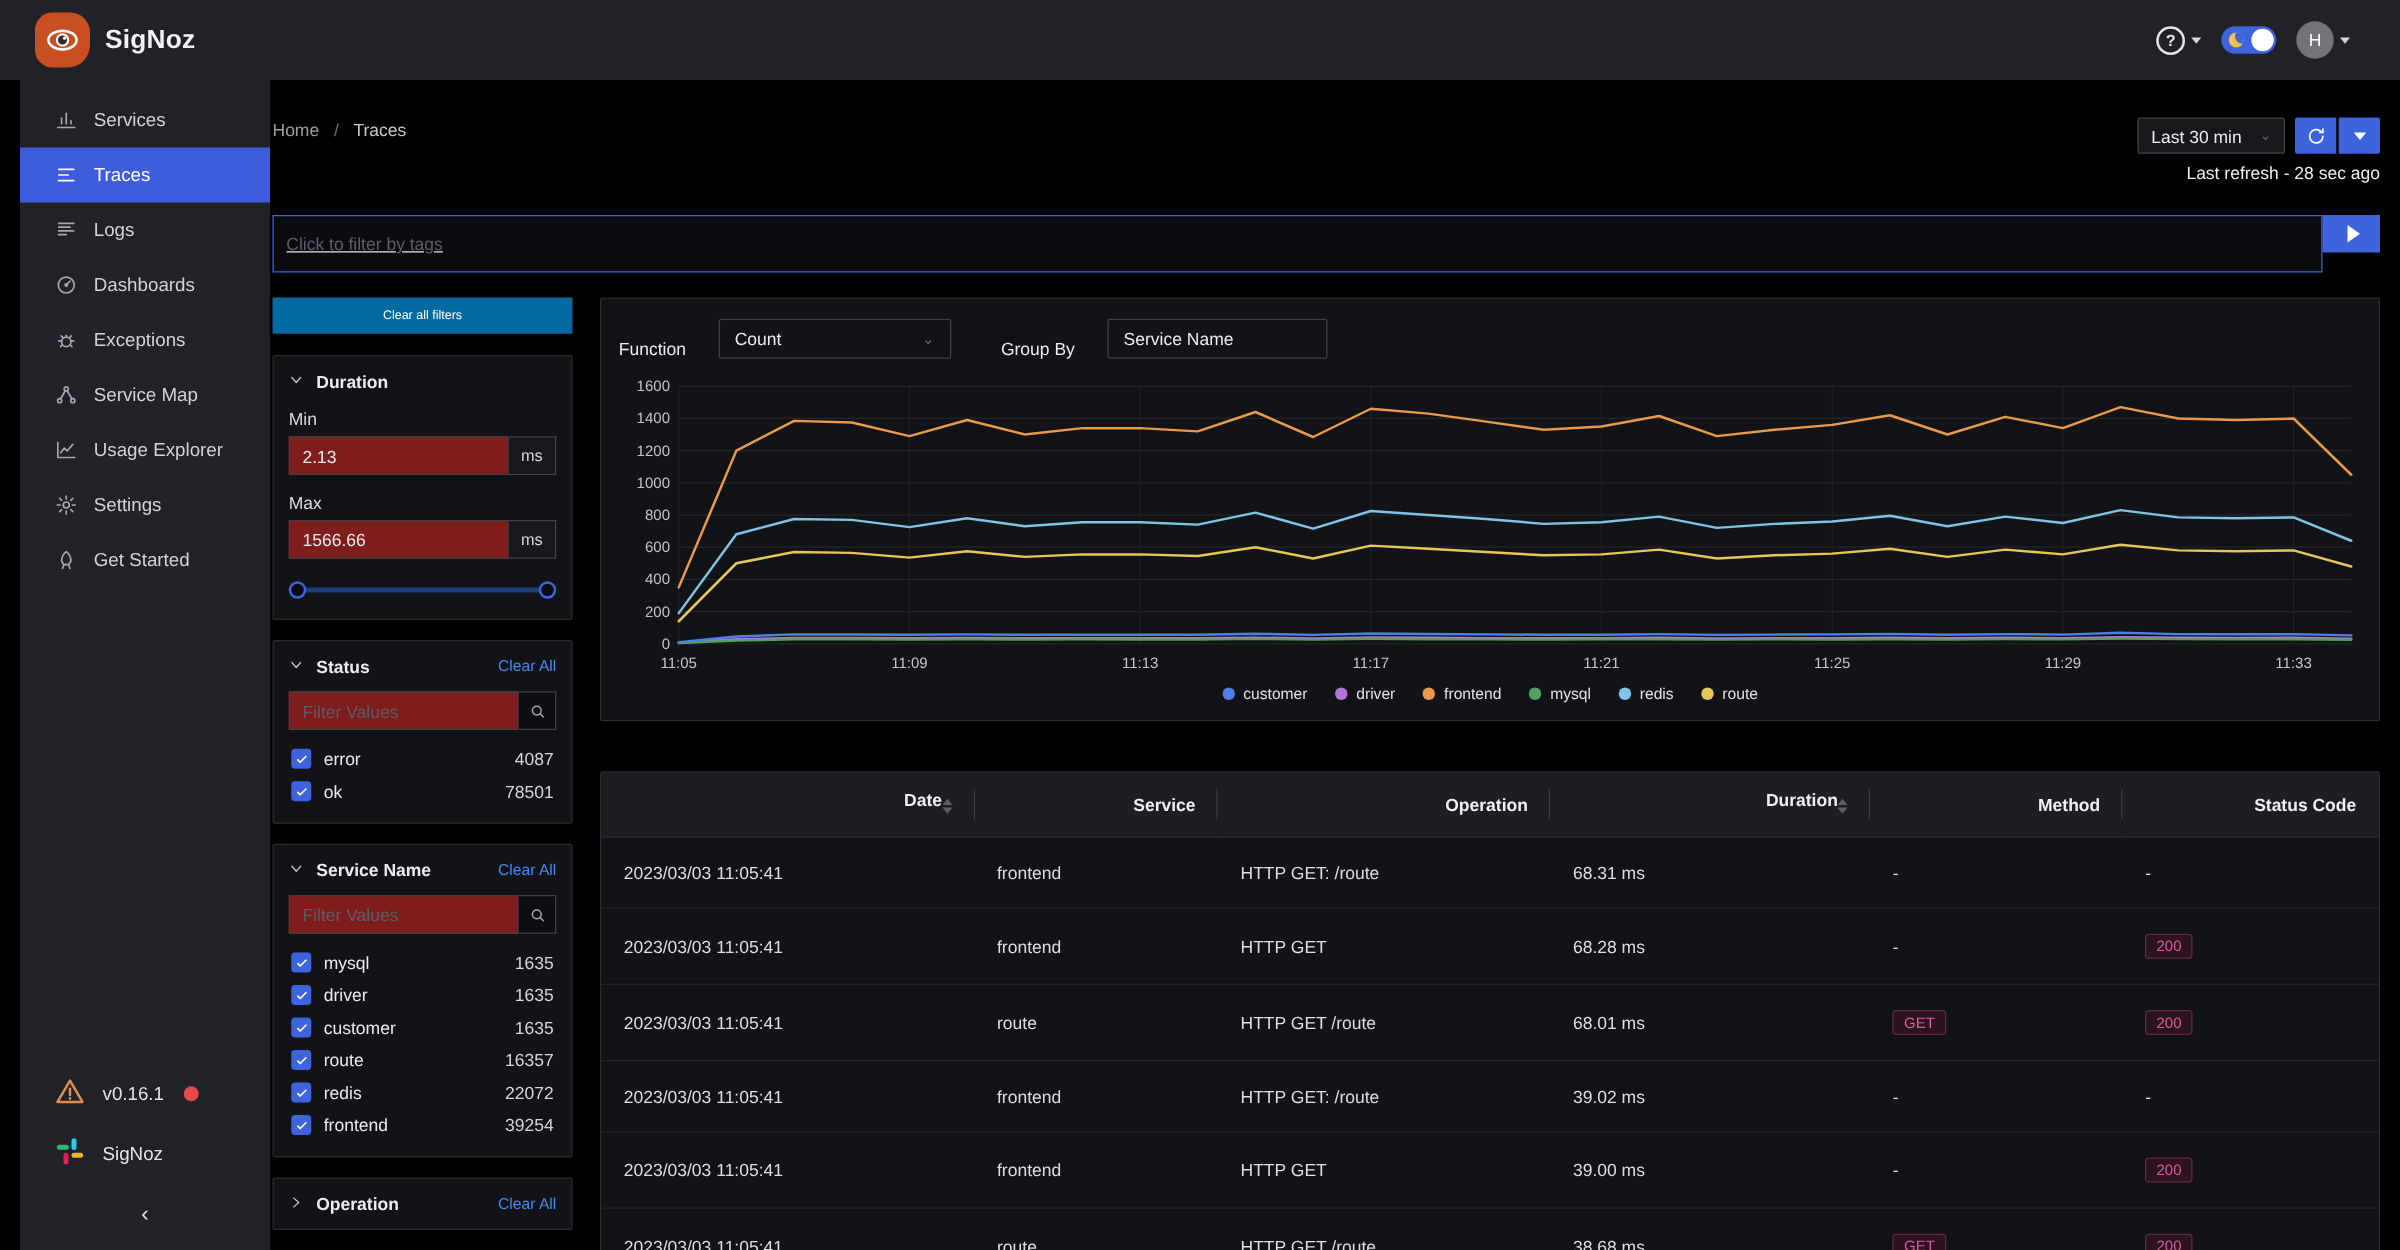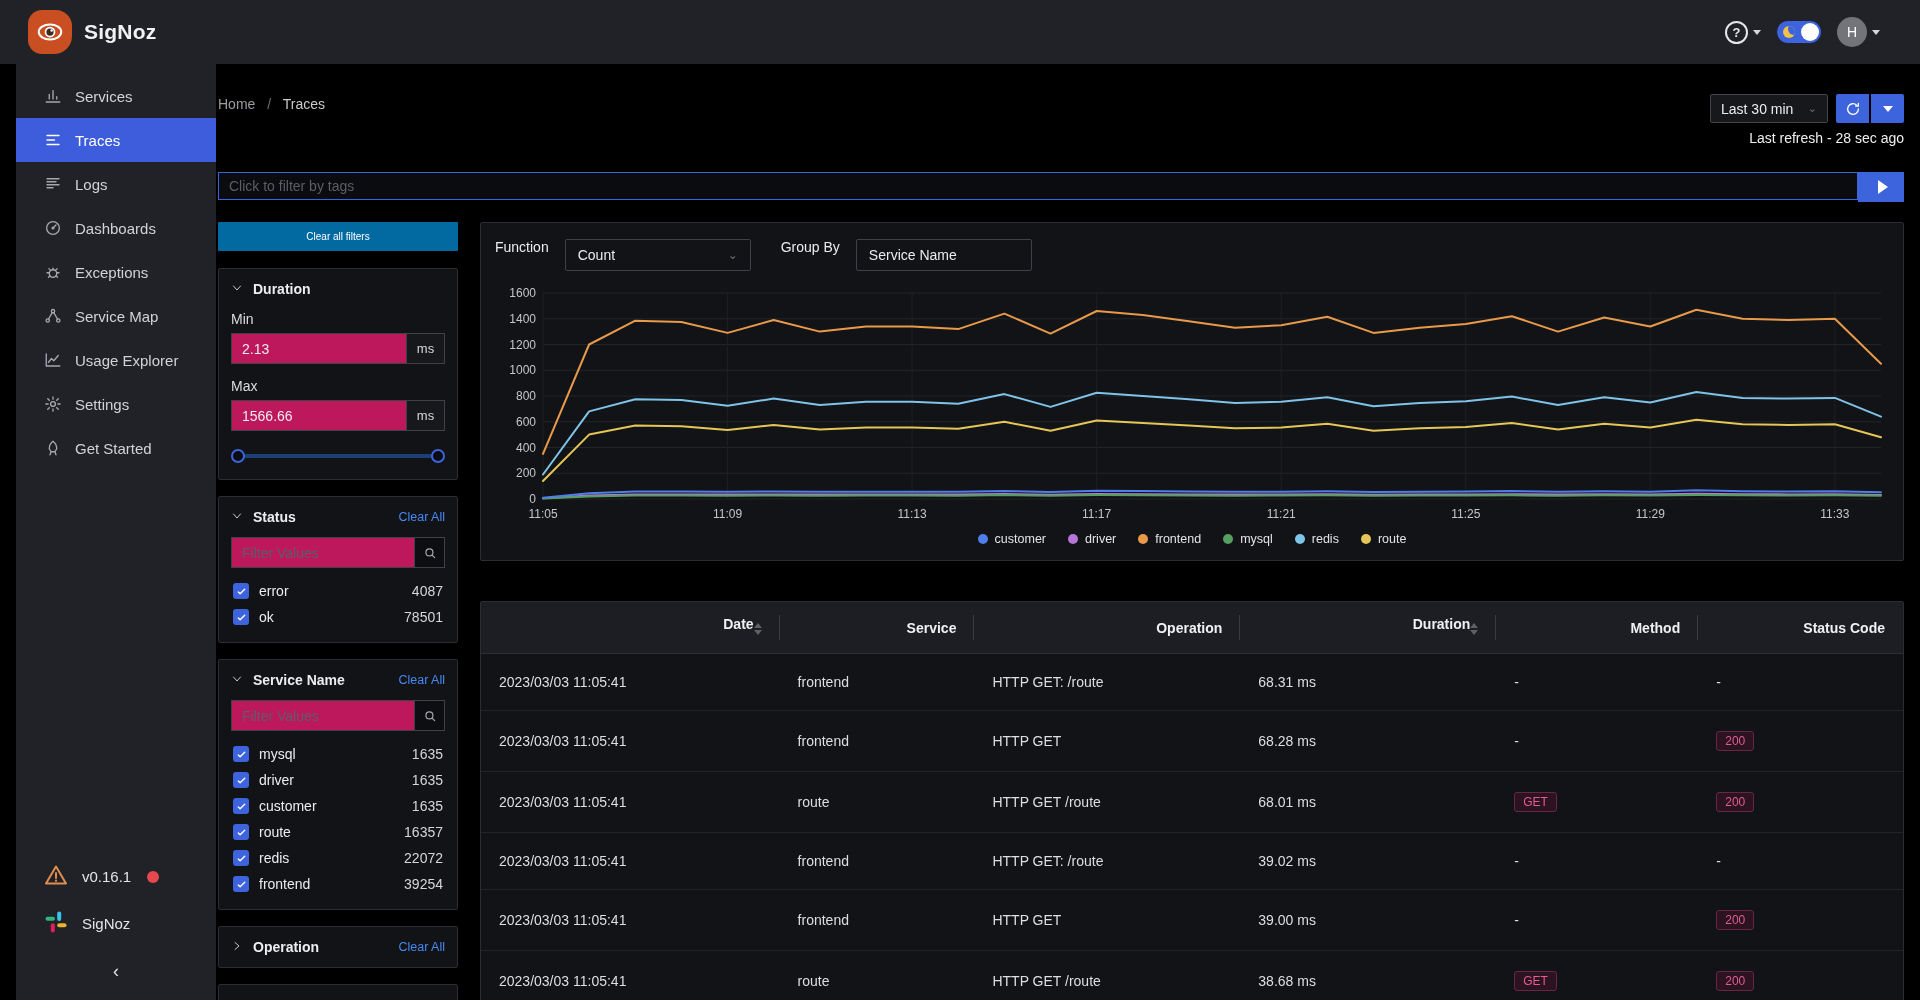--- a/index.html
+++ b/index.html
@@ -62,22 +62,22 @@
   .range-select .chev { color:#6f6f76; font-size:11px; }
   .btn-blue { width:33px; height:29px; background:#3d63dd; border:none; display:flex; align-items:center;
               justify-content:center; cursor:pointer; border-radius:2px; }
   .btn-blue.refresh { margin-left:8px; border-radius:2px 0 0 2px; }
   .btn-blue.caretbtn { margin-left:2px; border-radius:0 2px 2px 0; }
   .btn-blue svg { width:16px; height:16px; stroke:#fff; fill:none; stroke-width:2; stroke-linecap:round; }
   .btn-blue .caret-white { width:0; height:0; border:5px solid transparent; border-top:6px solid #fff; margin-top:5px; }
   .last-refresh { margin-top:7px; font-size:14px; color:#efeff2; }
 
   .filter-bar { margin-top:26px; display:flex; }
-  .filter-bar input { flex:1; height:28px; background:#0b0c10; border:1px solid #3d63dd;
-                      color:#e7e7ea; font-size:14px; padding:0 10px; outline:none; }
+  .filter-bar input { flex:1; height:46px; background:#0b0c10; border:1px solid #3d63dd;
+                      color:#e7e7ea; font-size:14px; padding:0 10px; outline:none;text-decoration:underline; }
   .filter-bar input::placeholder { color:#5c5d66; }
   .run-btn { width:46px; height:30px; background:#3d63dd; border:none; cursor:pointer;
              display:flex; align-items:center; justify-content:center; }
   .play-tri { width:0; height:0; border-left:10px solid #fff; border-top:7px solid transparent;
               border-bottom:7px solid transparent; margin-left:3px; }
 
   .content { display:flex; gap:22px; align-items:flex-start; margin-top:20px; }
 
   
   .filter-col { flex:0 0 240px; width:240px; }
@@ -85,21 +85,21 @@
                    font-size:10px; cursor:pointer; border-radius:1px; margin-bottom:17px; }
   .filter-section { background:#121316; border:1px solid #2c2d32; border-radius:2px;
                     padding:12px; margin-bottom:16px; }
   .sec-header { display:flex; align-items:center; gap:10px; font-size:14px; font-weight:bold; color:#ededf0; }
   .sec-header .chev-ico svg { width:12px; height:12px; stroke:#c9c9ce; fill:none; stroke-width:2;
                     stroke-linecap:round; stroke-linejoin:round; }
   .sec-header .chev-ico.right svg { transform:rotate(-90deg); }
   .sec-header .clear-link { margin-left:auto; font-weight:normal; font-size:12.5px; color:#4589f5; cursor:pointer; }
   .fld-label { font-size:14px; color:#dcdce0; margin:14px 0 6px; }
   .input-group { display:flex; }
-  .input-group input { flex:1; min-width:0; height:31px; background:#be185d; border:1px solid #404147;
+  .input-group input { flex:1; min-width:0; height:31px; background:#7f1d1d; border:1px solid #404147;
                        color:#ececef; font-size:14px; padding:0 10px; outline:none; }
   .input-group input::placeholder { color:#5c5d66; }
   .input-suffix { height:31px; border:1px solid #404147; border-left:none; display:flex; align-items:center;
                   justify-content:center; font-size:13px; color:#d8d8dc; background:#17181c; }
   .suffix-ms { width:38px; }
   .suffix-search { width:30px; cursor:pointer; background:#0d0e11; }
   .suffix-search svg { width:14px; height:14px; stroke:#a9a9af; fill:none; stroke-width:2; stroke-linecap:round; }
   .slider { position:relative; height:14px; margin:18px 2px 4px; }
   .slider .track { position:absolute; left:0; right:0; top:5px; height:4px; background:#1d3f77; border-radius:2px; }
   .slider .handle { position:absolute; top:0; width:14px; height:14px; border-radius:50%;
@@ -110,21 +110,21 @@
   .checkbox { width:16px; height:16px; border-radius:3px; background:#3d63dd; display:flex;
               align-items:center; justify-content:center; cursor:pointer; flex:0 0 16px; }
   .checkbox svg { width:11px; height:11px; stroke:#fff; fill:none; stroke-width:3; stroke-linecap:round; stroke-linejoin:round; }
   .opt-label { color:#ececef; }
   .opt-count { margin-left:auto; color:#d6d6da; }
 
   
   .main-col { flex:1; min-width:0; }
   .panel { background:#121316; border:1px solid #2c2d32; border-radius:2px; }
   .chart-panel { padding:14px; margin-bottom:40px; }
-  .fn-row { display:flex; align-items:flex-start; gap:16px; margin:2px 0 14px; }
+  .fn-row { display:flex; align-items:flex-end; gap:26px; margin:2px 0 14px; }
   .fn-label { font-size:14px; color:#ececef; }
   .select-box { height:32px; background:#121316; border:1px solid #404147; border-radius:2px;
                 display:flex; align-items:center; justify-content:space-between; gap:10px;
                 padding:0 12px; font-size:14px; color:#ececef; cursor:pointer; }
   .select-box .chev { color:#6f6f76; font-size:12px; }
   .w-count { width:186px; margin-right:14px; }
   .w-group { width:176px; }
   .tick { fill:#c6c6ca; font-size:12px; font-family:"Liberation Sans", sans-serif; }
   .legend { display:flex; justify-content:center; gap:22px; margin-top:4px; }
   .legend-item { display:flex; align-items:center; gap:7px; font-size:12.5px; color:#e3e3e7; cursor:pointer; }

